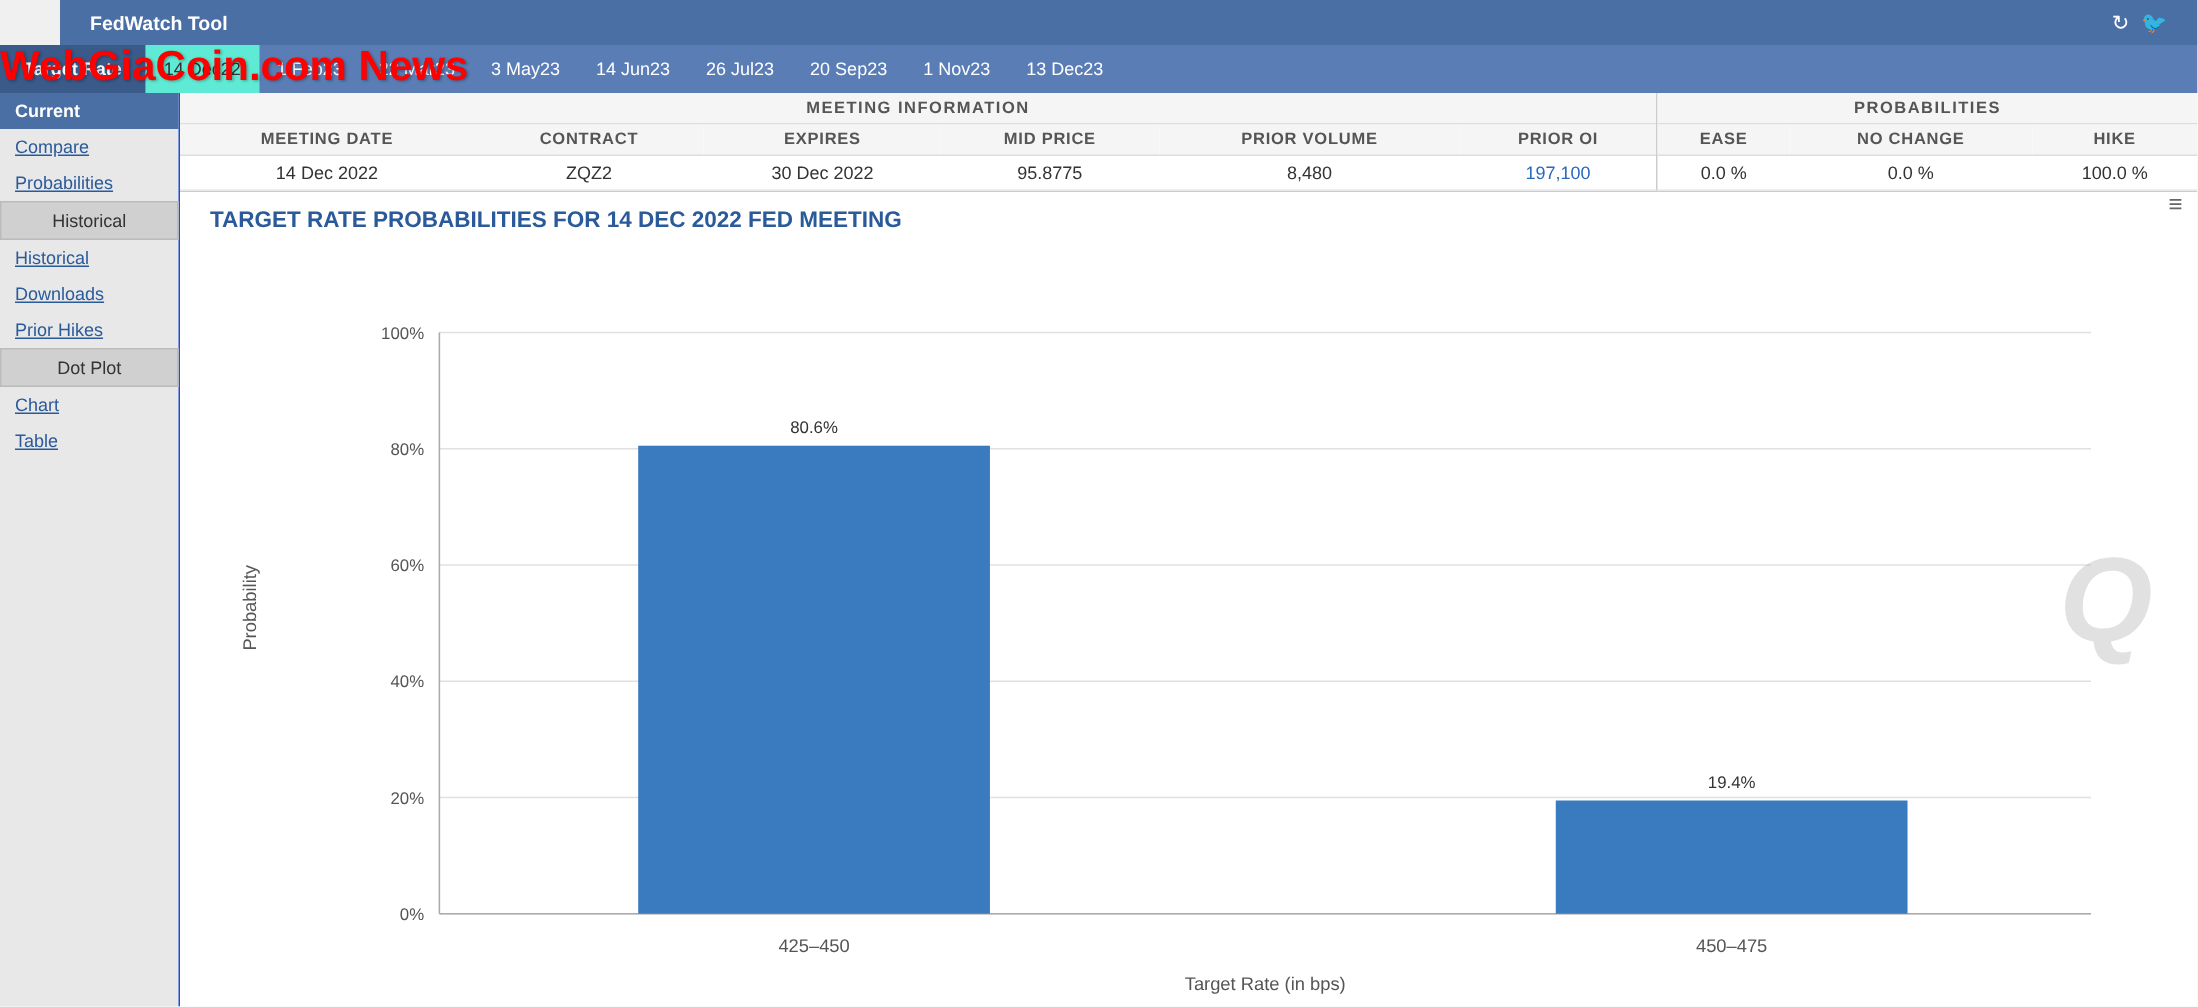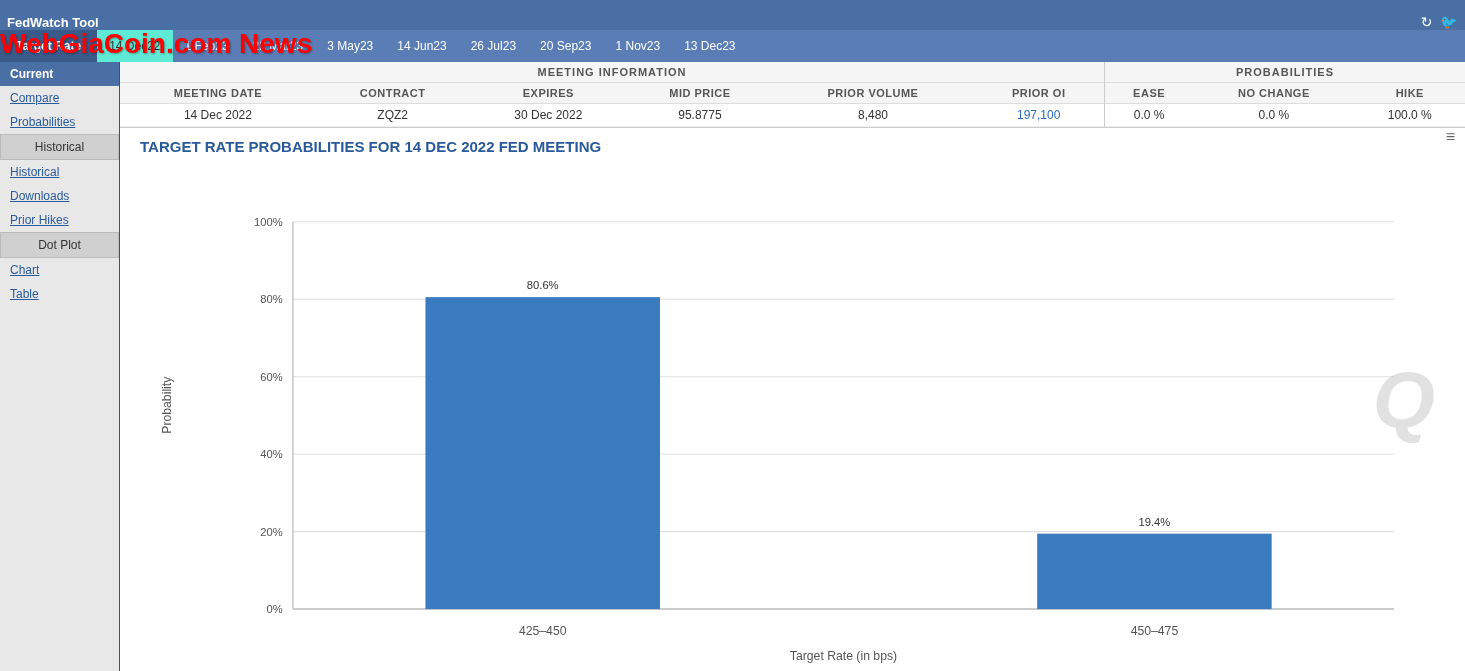--- a/index.html
+++ b/index.html
@@ -3,24 +3,25 @@
   <meta charset="utf-8">
   <style>
     * { margin: 0; padding: 0; box-sizing: border-box; }
     body { font-family: Arial, sans-serif; font-size: 12px; background: #f0f0f0; width: 1465px; height: 671px; overflow: hidden; }
 
     
     #top-bar {
       background: #4a6fa5;
       height: 30px;
       display: flex;
-      align-items: flex-end;
+      align-items: center;
       justify-content: space-between;
-      padding: 0 7px;
+      padding: 0 20px;
       position: relative;
+      margin-left: 40px;
     }
     #top-bar-title { color: white; font-size: 13px; font-weight: bold; }
     #top-bar-icons { display: flex; gap: 8px; align-items: center; }
     .top-icon { color: white; font-size: 14px; cursor: pointer; }
 
     
     #watermark {
       position: absolute;
       top: 28px;
       left: 0;

